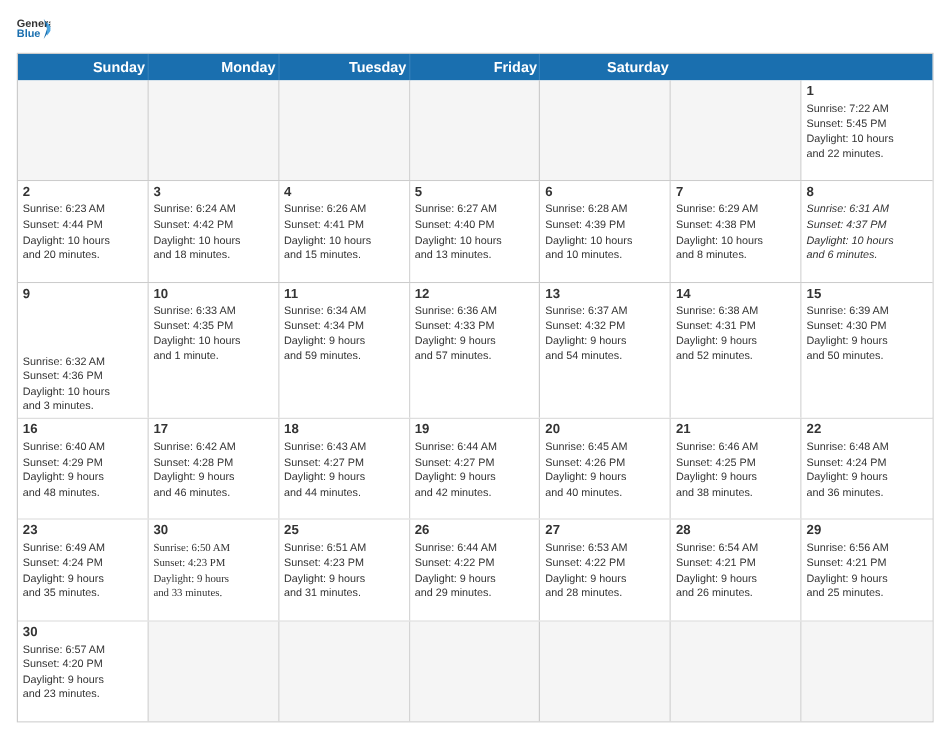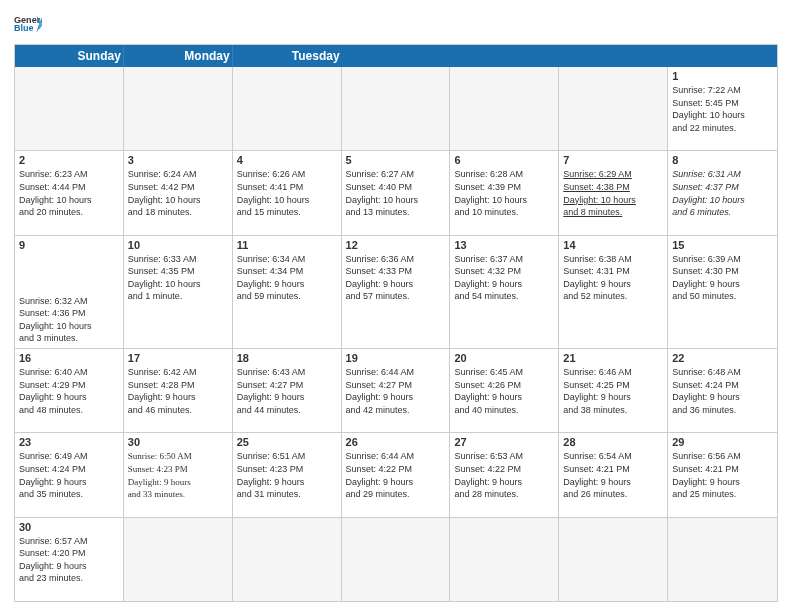--- a/index.html
+++ b/index.html
@@ -117,20 +117,22 @@
       <div class="month-title"></div>
       <div class="subtitle"></div>
     </div>
   </div>
 
   <div class="calendar">
     <div class="day-headers">
     <div class="day-header">Sunday</div>
         <div class="day-header">Monday</div>
         <div class="day-header">Tuesday</div>
+        <div class="day-header">Friday</div>
+        <div class="day-header">Saturday</div>
       </div>
     <div class="calendar-body">
     <div class="week-row">
           <div class="day-cell empty"></div>
           <div class="day-cell empty"></div>
           <div class="day-cell empty"></div>
           <div class="day-cell empty"></div>
           <div class="day-cell empty"></div>
           <div class="day-cell empty"></div>
           <div class="day-cell">
@@ -172,21 +174,21 @@
           </div>
           <div class="day-cell">
             <span class="day-num">6</span>
             <div class="day-info" style="white-space: pre-line;">Sunrise: 6:28 AM
 Sunset: 4:39 PM
 Daylight: 10 hours
 and 10 minutes.</div>
           </div>
           <div class="day-cell">
             <span class="day-num">7</span>
-            <div class="day-info" style="white-space: pre-line; text-decoration: underline;">Sunrise: 6:29 AM
+            <div class="day-info" style="white-space: pre-line;">Sunrise: 6:29 AM
 Sunset: 4:38 PM
 Daylight: 10 hours
 and 8 minutes.</div>
           </div>
           <div class="day-cell">
             <span class="day-num">8</span>
             <div class="day-info" style="white-space: pre-line; font-style: italic;">Sunrise: 6:31 AM
 Sunset: 4:37 PM
 Daylight: 10 hours
 and 6 minutes.</div>

